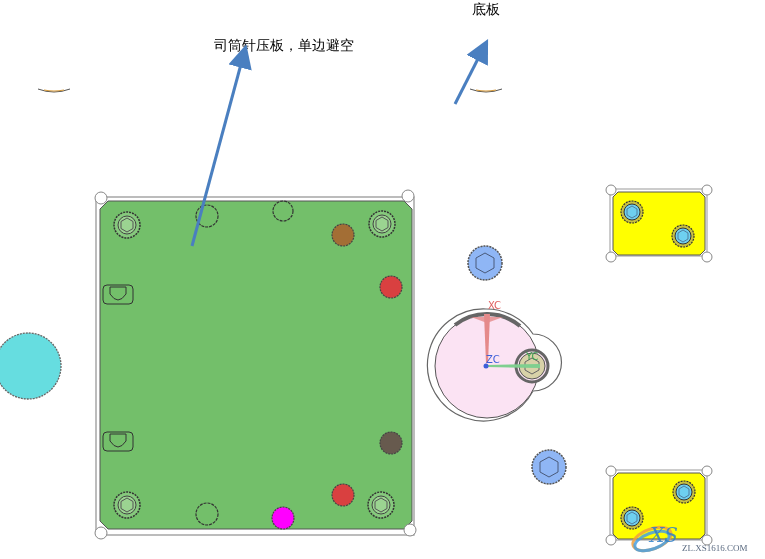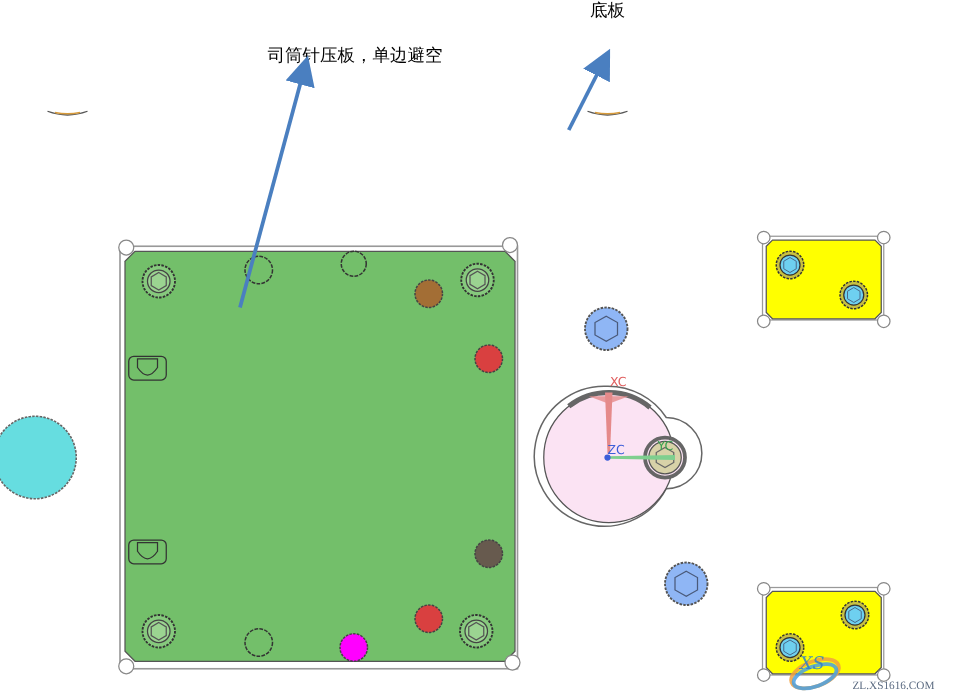--- a/index.html
+++ b/index.html
@@ -142,15 +142,15 @@
 
   <line x1="192" y1="246" x2="244" y2="53" stroke="#4a7fc0" stroke-width="3" marker-end="url(#arrowhead)"></line>
   <line x1="455" y1="104" x2="484" y2="47" stroke="#4a7fc0" stroke-width="3" marker-end="url(#arrowhead)"></line>
 </svg>
 
 <div class="watermark" style="left:630px; top:515px; width:135px; height:44px;">
   <svg width="135" height="44" viewBox="0 0 135 44">
     <ellipse cx="22" cy="24" rx="20" ry="10" fill="none" stroke="#f0a040" stroke-width="3" opacity="0.85" transform="rotate(-20 22 24)"></ellipse>
     <ellipse cx="22" cy="26" rx="18" ry="8" fill="none" stroke="#4aa0e0" stroke-width="3" opacity="0.85" transform="rotate(-20 22 26)"></ellipse>
   </svg>
-  <span style="position:absolute; left:10px; top:8px; font-family:'DejaVu Serif', serif; font-style:italic; font-size:14px; color:#2f7fc8; opacity:0.85;">XS</span>
+  <span style="position:absolute; left:20px; top:8px; font-family:'DejaVu Serif', serif; font-style:italic; font-size:20px; color:#2f7fc8; opacity:0.85;">XS</span>
   <span style="position:absolute; left:52px; top:28px; font-family:Liberation Serif, serif; font-size:9px; color:#5a6a80;">ZL.XS1616.COM</span>
 </div>
 
 </body></html>

